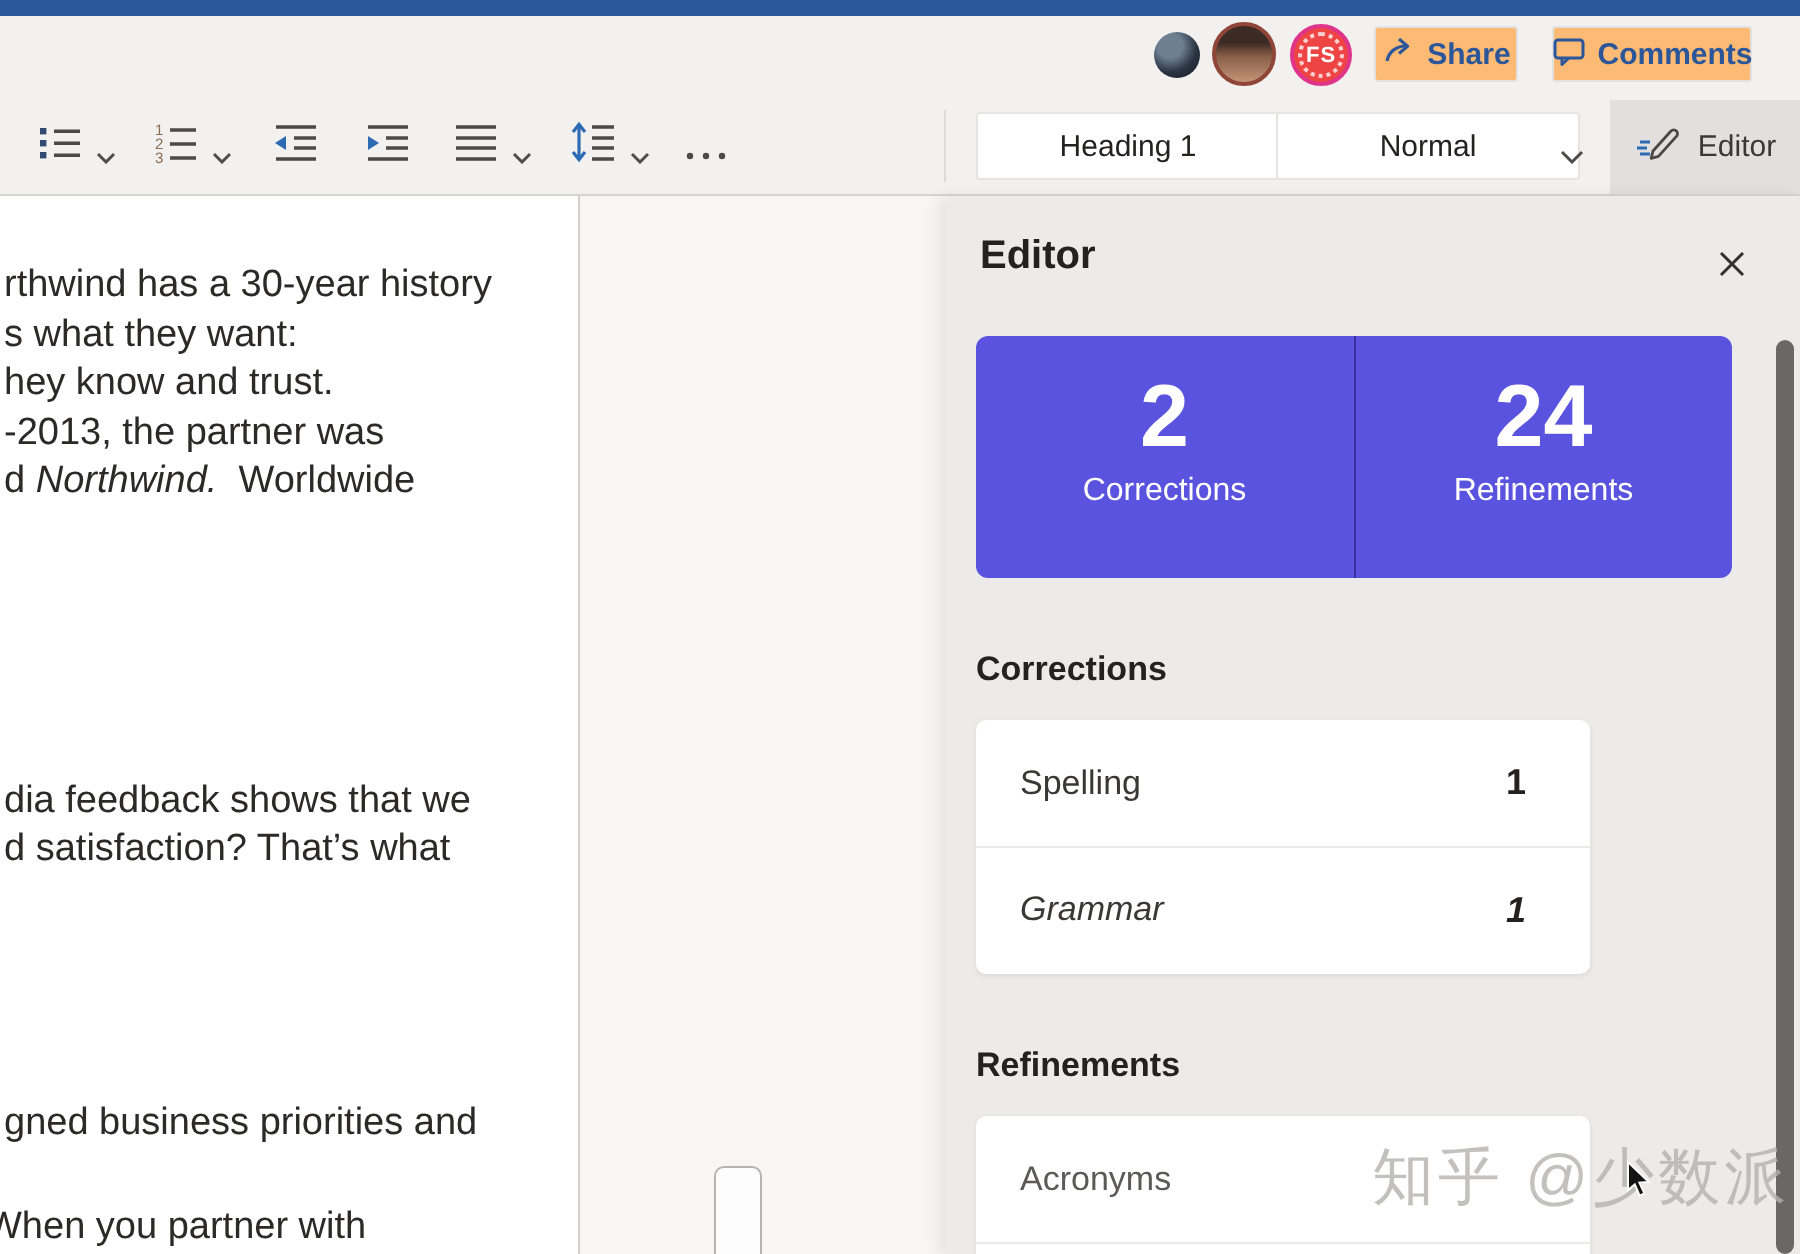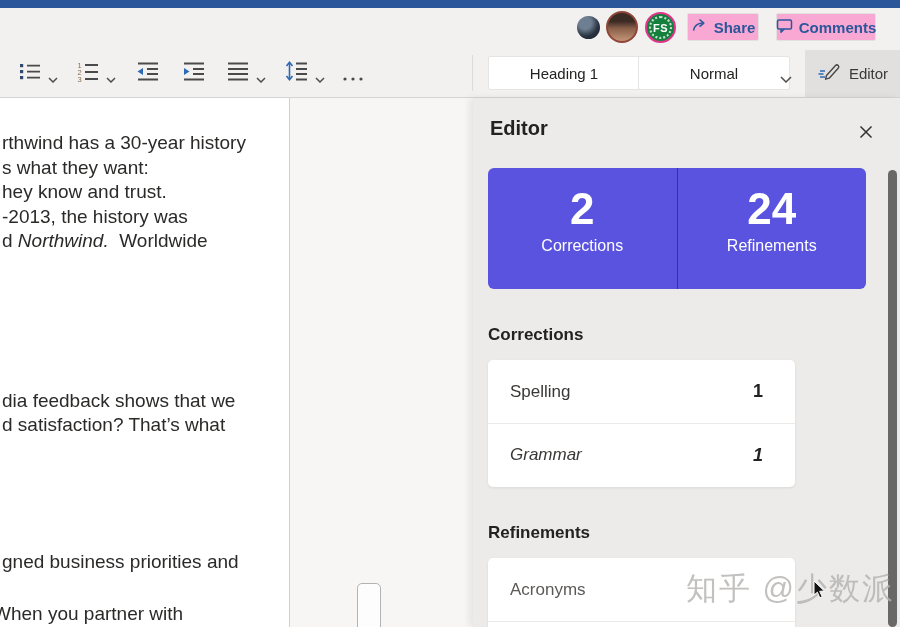--- a/index.html
+++ b/index.html
@@ -9,26 +9,26 @@
   
   .titlebar { position:absolute; left:0; top:0; width:900px; height:8px; background:#2b579a; }
   .ribbon { position:absolute; left:0; top:8px; width:900px; height:90px; background:#f2f1f0; }
   .ribbon-divider { position:absolute; left:0; top:97px; width:900px; height:1px; background:#d6d4d2; }
 
   .avatar { position:absolute; border-radius:50%; }
   .avatar1 { left:577px; top:16px; width:23px; height:23px;
              background: radial-gradient(circle at 35% 30%, #6f7f92 0 28%, #2a3442 60%, #141b26 100%); }
   .avatar2 { left:606px; top:11px; width:32px; height:32px; border:2px solid #8f4638;
              background: linear-gradient(180deg,#3c2a25 0 30%, #8a5f49 55%, #c49577 100%); }
-  .avatar3 { left:645px; top:12px; width:31px; height:31px; background:#15803d; border:2px solid #e0348b;
+  .avatar3 { left:645px; top:12px; width:31px; height:31px; background:#ef4444; border:2px solid #e0348b;
              display:flex; align-items:center; justify-content:center; }
   .avatar3 .dotring { position:absolute; inset:2px; border-radius:50%; border:2px dotted rgba(255,255,255,.75); }
   .avatar3 span { color:#fff; font-size:11px; font-weight:700; letter-spacing:.5px; }
 
-  .chrome-btn { position:absolute; top:13px; height:28px; background:#f9a8d4; border:1px solid #e3e1df;
+  .chrome-btn { position:absolute; top:13px; height:28px; background:#fdba74; border:1px solid #e3e1df;
                 border-radius:2px; display:flex; align-items:center; justify-content:center; gap:6px;
                 color:#2b579a; font-size:15px; font-weight:600; cursor:default; }
   .btn-share { left:687px; width:72px; }
   .btn-comments { left:776px; width:100px; }
 
   
   .tool { position:absolute; top:59px; }
   .chev { position:absolute; top:69px; }
   .ellipsis { position:absolute; left:342px; top:68px; }
   .chip { position:absolute; top:56px; width:152px; height:34px; background:#fff; border:1px solid #e6e4e2;
@@ -223,21 +223,21 @@
         </svg>
     </span>
     <span>Editor</span>
   </div>
 
   <div class="canvas"></div>
   <div class="doc-page">
     <div class="doc-line" style="top:33px">rthwind has a 30-year history</div>
     <div class="doc-line" style="top:58px">s what they want:</div>
     <div class="doc-line" style="top:82px">hey know and trust.</div>
-    <div class="doc-line" style="top:107px">-2013, the history was</div>
+    <div class="doc-line" style="top:107px">-2013, the partner was</div>
     <div class="doc-line" style="top:131px"><span>d </span><span class="it">Northwind.</span><span>  Worldwide</span></div>
     <div class="doc-line" style="top:291px">dia feedback shows that we</div>
     <div class="doc-line" style="top:315px">d satisfaction? That’s what</div>
     <div class="doc-line" style="top:452px">gned business priorities and</div>
     <div class="doc-line" style="top:504px; left:-7px">When you partner with</div>
   </div>
   <div class="page-widget"></div>
 
   <div class="pane"></div>
   <div class="pane-title">Editor</div>

